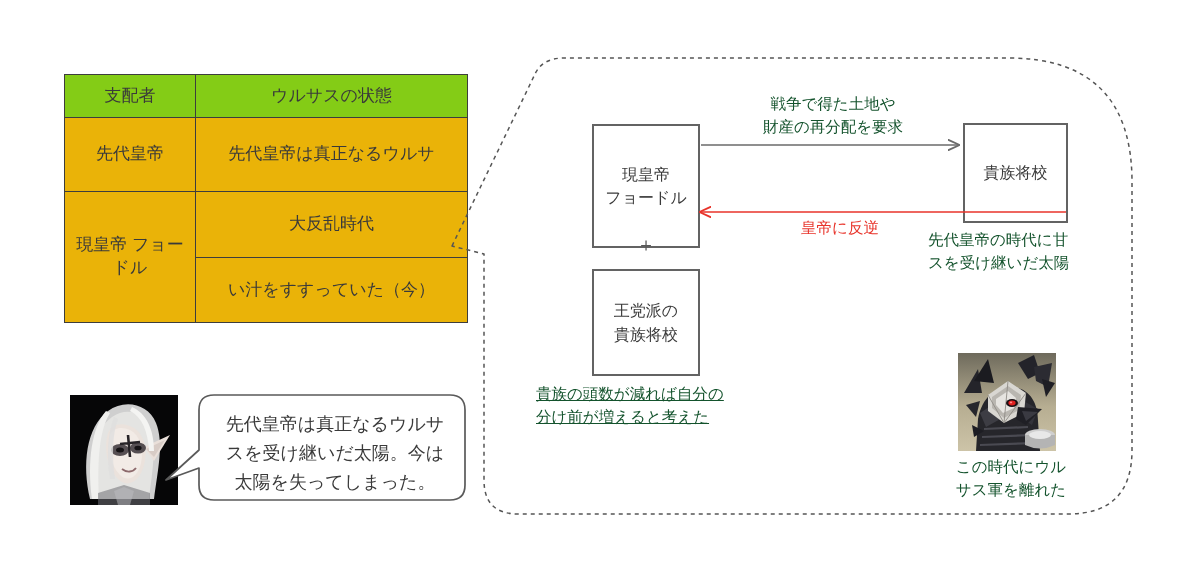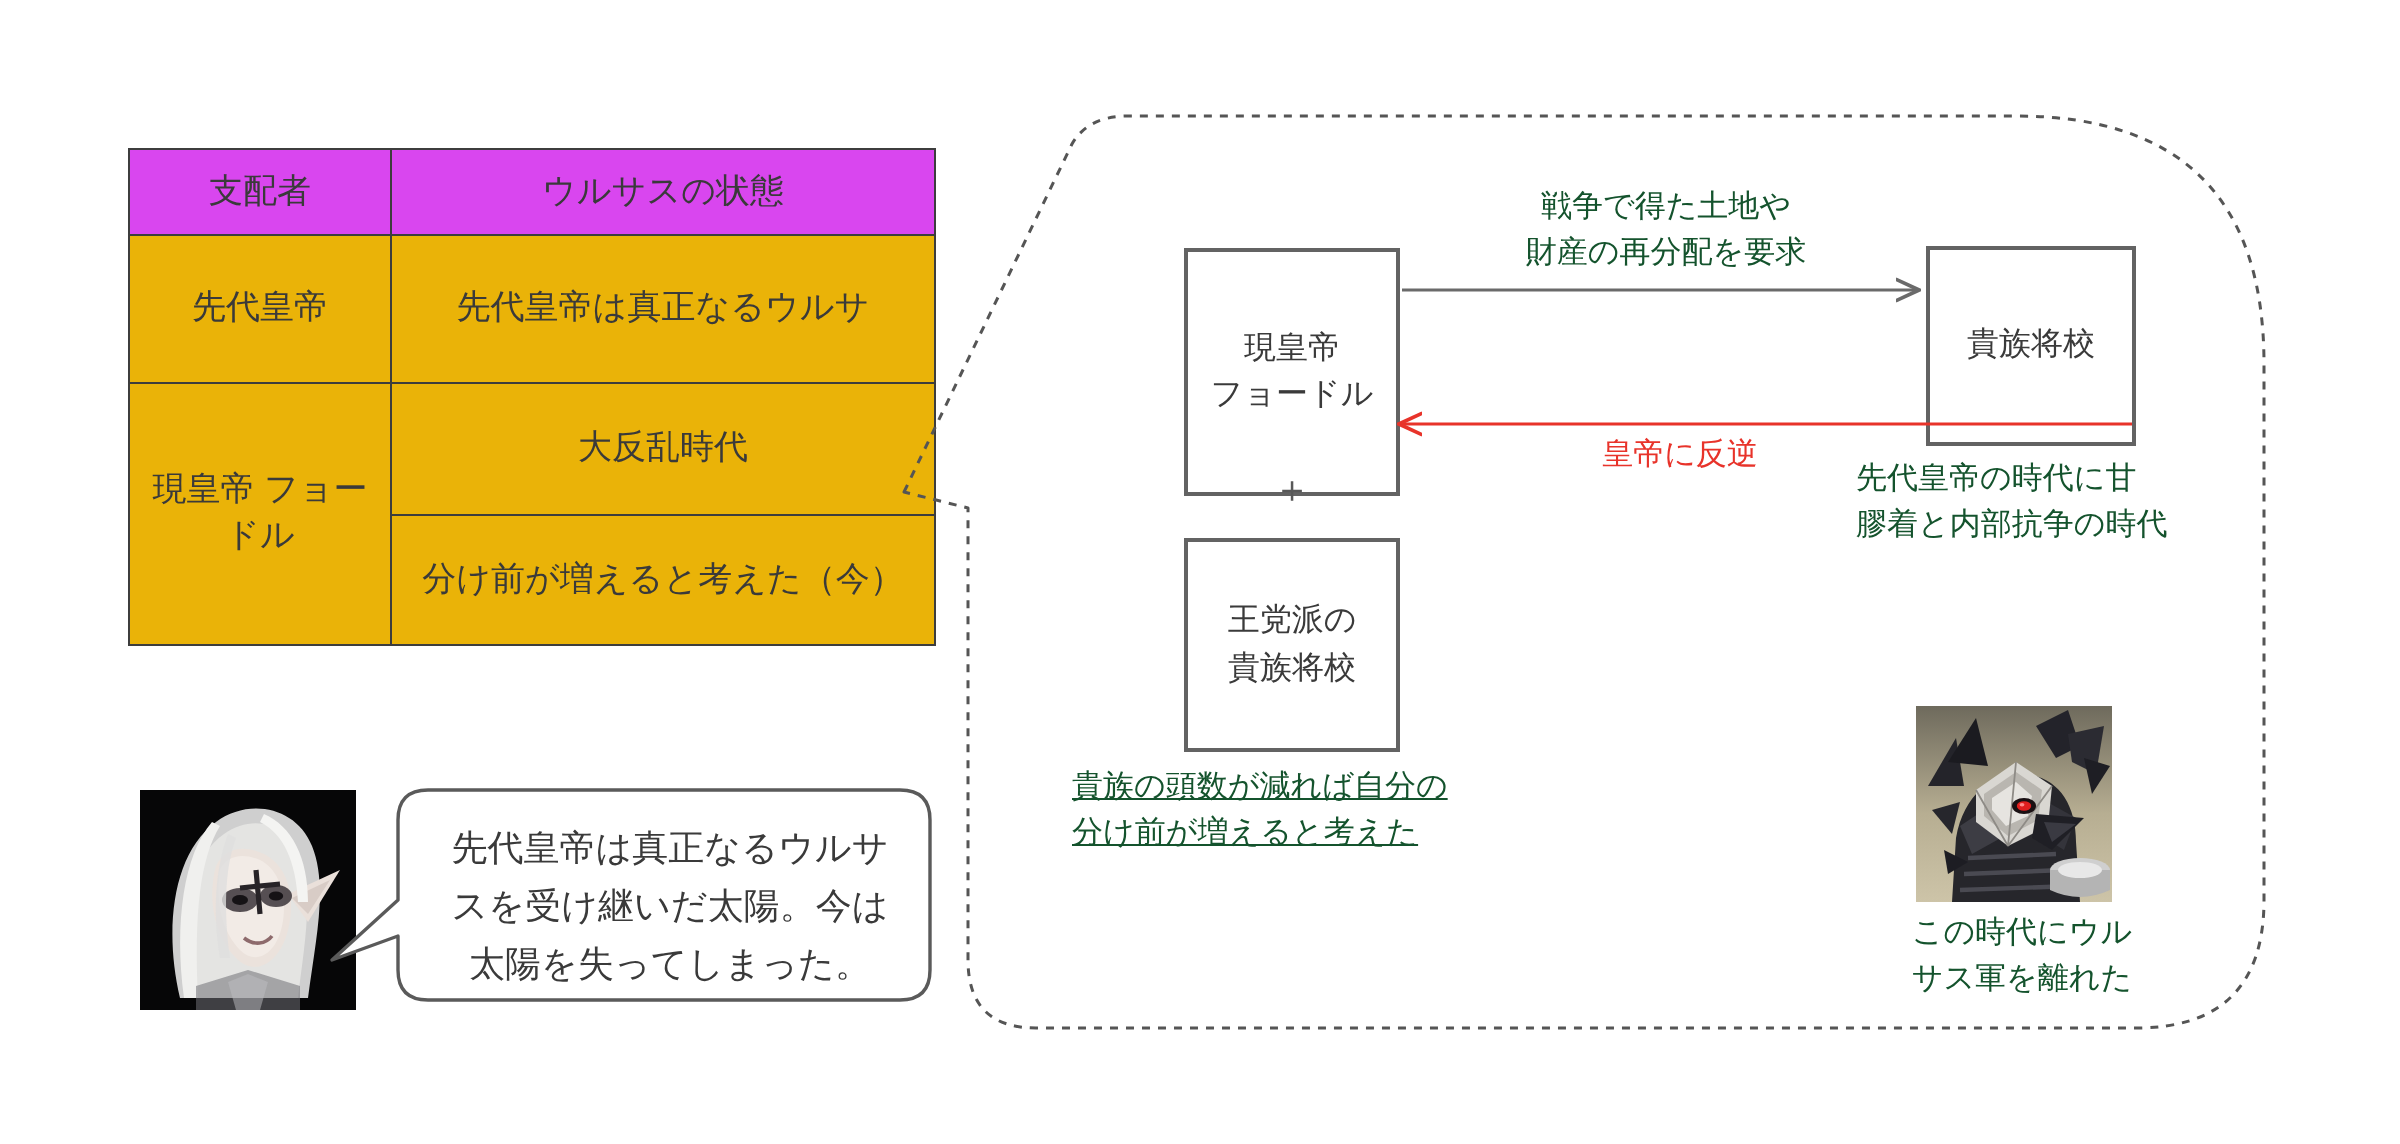--- a/index.html
+++ b/index.html
@@ -37,21 +37,21 @@
     text-align: center;
     vertical-align: middle;
     font-weight: normal;
     font-size: 17px;
     color: #3a3a3a;
     padding: 2px 4px;
     line-height: 1.35;
     background: #eab308;
   }
   .tbl th {
-    background: #d946ef;
+    background: #84cc16;
     margin-top: 32px;
   }
   .col-ruler { width: 122px; }
 
   
   .portrait {
     position: absolute;
     left: 70px;
     top: 395px;
     width: 108px;
@@ -167,21 +167,21 @@
     <tr>
       <td class="col-ruler" style="height:69px">先代皇帝</td>
       <td>先代皇帝は真正なるウルサ</td>
     </tr>
     <tr>
       <td class="col-ruler" rowspan="2">現皇帝
 フョードル</td>
       <td style="height:61px">大反乱時代</td>
     </tr>
     <tr>
-      <td style="height:60px">分け前が増えると考えた（今）</td>
+      <td style="height:60px">い汁をすすっていた（今）</td>
     </tr>
   </tbody>
     </table>
 
   <div class="portrait">
     <svg width="108" height="110" viewBox="0 0 108 110">
       <rect x="0" y="0" width="108" height="110" fill="#060607"></rect>
 
       <path d="M20 104 C12 70 16 32 38 16 C54 4 78 8 86 28 C94 48 88 74 84 104 Z" fill="#cfcfcf"></path>
       <path d="M24 104 C18 72 22 36 42 22 C56 12 74 16 80 34 C87 54 82 78 79 104 Z" fill="#e4e4e2"></path>
@@ -241,21 +241,21 @@
       </marker>
     </defs>
     <line x1="701" y1="145" x2="959" y2="145" stroke="#6a6a6a" stroke-width="1.4" marker-end="url(#ah-gray)"></line>
     <line x1="1066" y1="212" x2="700" y2="212" stroke="#e8332a" stroke-width="1.4" marker-end="url(#ah-red)"></line>
   </svg>
 
   <div class="lbl" id="lbl-demand">戦争で得た土地や
 財産の再分配を要求</div>
   <div class="lbl" id="lbl-rebel">皇帝に反逆</div>
   <div class="lbl" id="lbl-nobles-note">先代皇帝の時代に甘
-膠着と内部抗争の時代</div>
+スを受け継いだ太陽</div>
   <div class="lbl" id="lbl-royalist-note">貴族の頭数が減れば自分の
 分け前が増えると考えた</div>
 
   <div class="monster">
     <svg width="98" height="98" viewBox="0 0 98 98">
       <defs>
         <linearGradient id="bgm" x1="0" y1="0" x2="0" y2="1">
           <stop offset="0" stop-color="#6e6a5c"></stop>
           <stop offset="0.55" stop-color="#b7ae92"></stop>
           <stop offset="1" stop-color="#cdc4a8"></stop>

